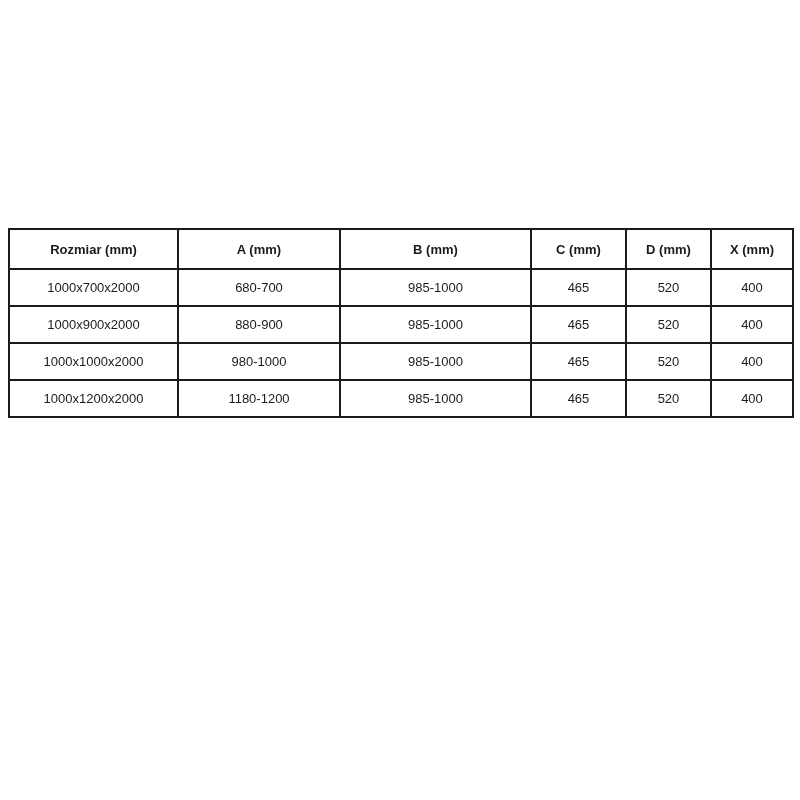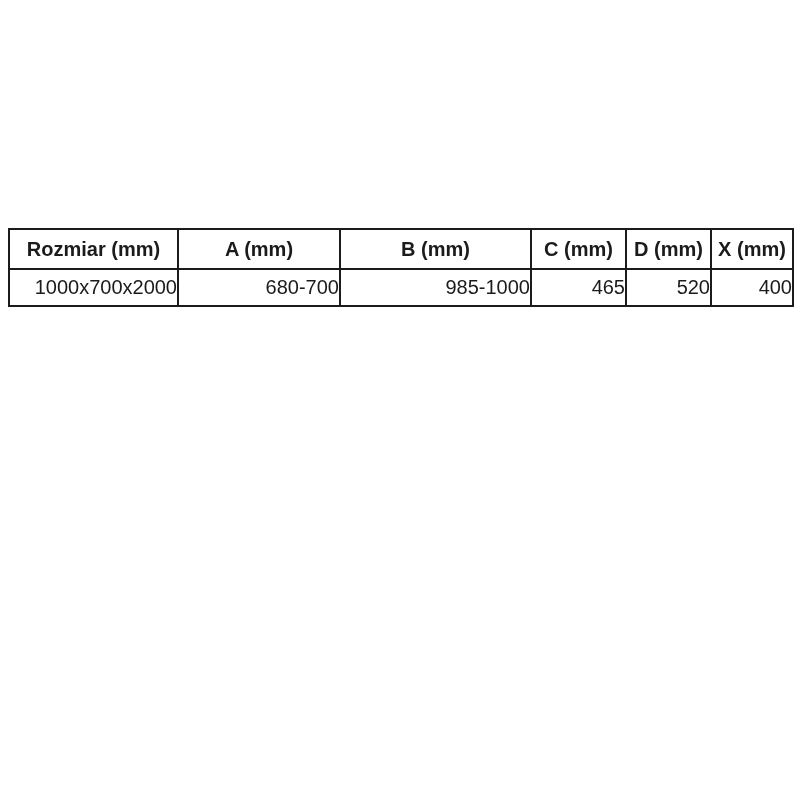--- a/index.html
+++ b/index.html
@@ -22,34 +22,33 @@
     width: 784px;
     border-collapse: collapse;
     table-layout: fixed;
     color: #1b1b1b;
   }
   table.spec th,
   table.spec td {
     border: 2px solid #1b1b1b;
     text-align: center;
     vertical-align: middle;
-    font-size: 20px;
+    font-size: 13px;
     padding: 0;
     background: #ffffff;
     overflow: hidden;
     white-space: nowrap;
   }
   table.spec th {
     height: 40px;
     font-weight: bold;
   }
   table.spec td {
     height: 37px;
     font-weight: normal;
-    text-align: right;
   }
   col.c0 { width: 169px; }
   col.c1 { width: 162px; }
   col.c2 { width: 191px; }
   col.c3 { width: 95px; }
   col.c4 { width: 85px; }
   col.c5 { width: 82px; }
 </style>
 </head>
 <body>
@@ -76,15 +75,39 @@
     </thead>
     <tbody>
       <tr>
         <td>1000x700x2000</td>
         <td>680-700</td>
         <td>985-1000</td>
         <td>465</td>
         <td>520</td>
         <td>400</td>
       </tr>
+      <tr>
+        <td>1000x900x2000</td>
+        <td>880-900</td>
+        <td>985-1000</td>
+        <td>465</td>
+        <td>520</td>
+        <td>400</td>
+      </tr>
+      <tr>
+        <td>1000x1000x2000</td>
+        <td>980-1000</td>
+        <td>985-1000</td>
+        <td>465</td>
+        <td>520</td>
+        <td>400</td>
+      </tr>
+      <tr>
+        <td>1000x1200x2000</td>
+        <td>1180-1200</td>
+        <td>985-1000</td>
+        <td>465</td>
+        <td>520</td>
+        <td>400</td>
+      </tr>
     </tbody>
   </table>
 </div>
 
 </body></html>

